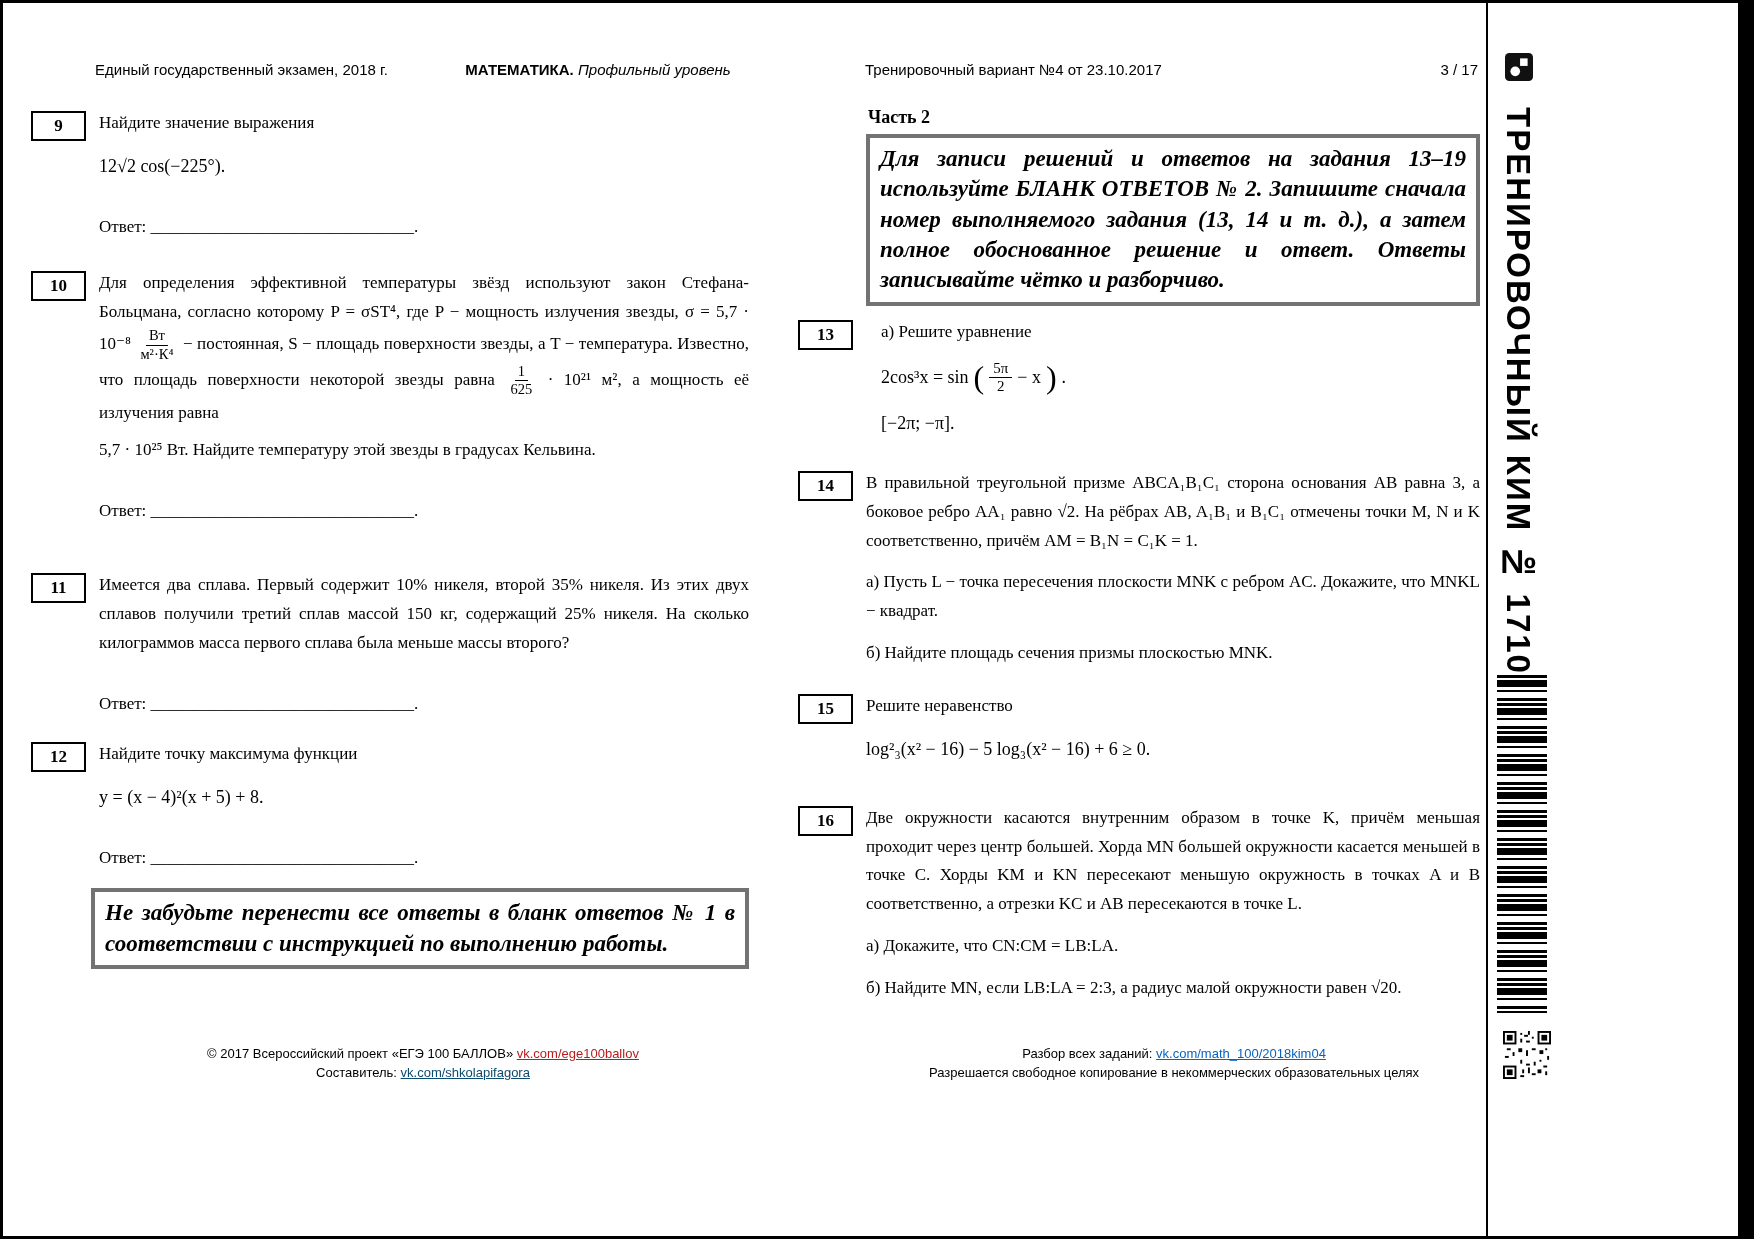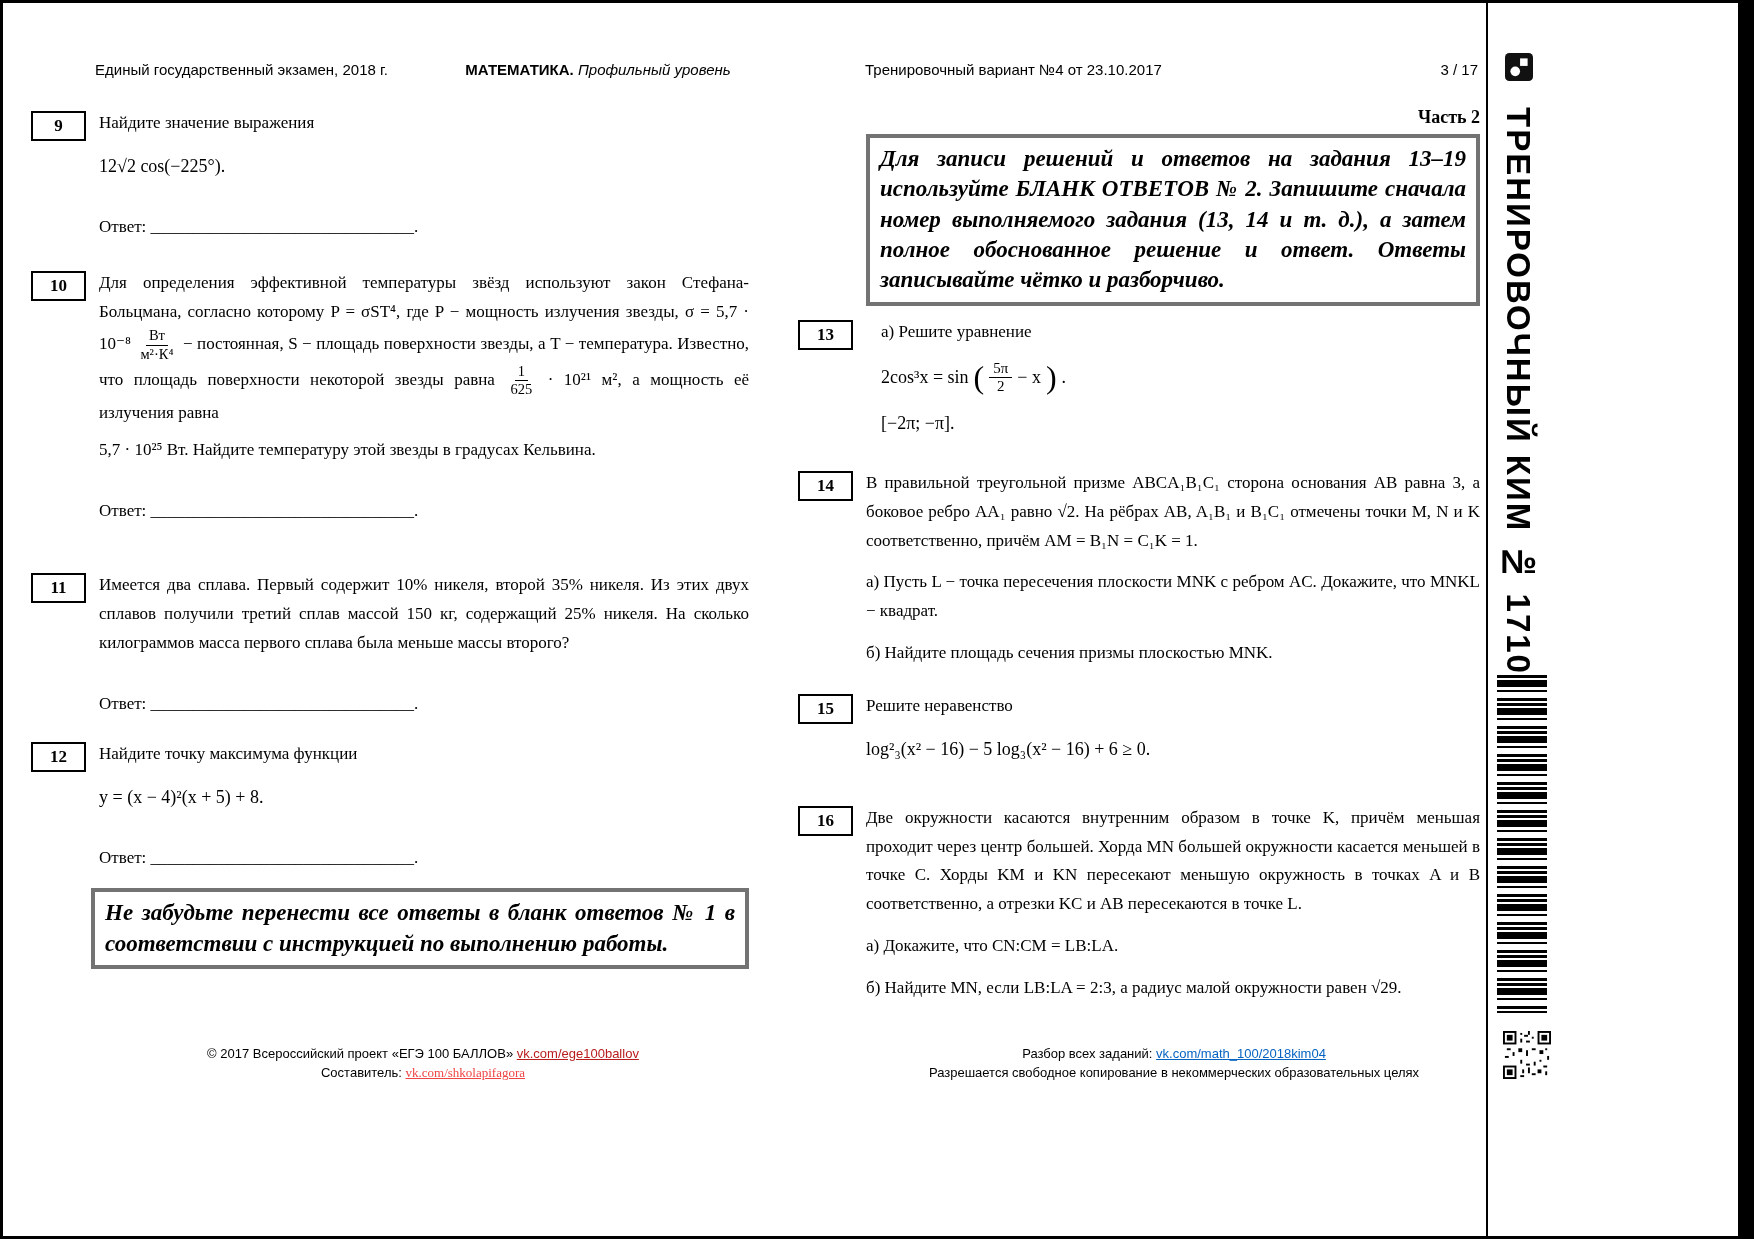--- a/index.html
+++ b/index.html
@@ -59,21 +59,21 @@
   .f13 .frac .fnum { border-bottom: 1px solid #000; padding: 0 4px; }
   .f13 .bigp { font-size: 32px; font-weight: 400; line-height: 1; }
 
   
   .note-box {
     border: 4px solid #737373; padding: 6px 10px;
     font-weight: 700; font-style: italic; font-size: 23px;
     line-height: 1.32; text-align: justify;
   }
   .left-note  { margin-left: 60px; width: 658px; }
-  .part2-title { margin-left: 70px; width: 612px; text-align: right;
+  .part2-title { margin-left: 70px; width: 612px; text-align: left;
                  font-weight: 700; font-size: 18px; margin-bottom: 6px; }
   .part2-box  { margin-left: 68px; width: 614px; margin-bottom: 12px; }
 
   
   .footer-left, .footer-right {
     position: absolute; top: 1042px; text-align: center;
     font-family: "Liberation Sans", "DejaVu Sans", sans-serif; font-size: 13px; line-height: 1.45;
   }
   .footer-left  { left: 95px;  width: 650px; }
   .footer-right { left: 865px; width: 612px; }
@@ -200,28 +200,28 @@
         <p class="task">Решите неравенство</p>
         <p class="formula">log²₃(x² − 16) − 5 log₃(x² − 16) + 6 ≥ 0.</p>
       </div>
     </section>
 
     <section class="problem">
       <div class="numbox">16</div>
       <div class="pbody">
         <p>Две окружности касаются внутренним образом в точке K, причём меньшая проходит через центр большей. Хорда MN большей окружности касается меньшей в точке C. Хорды KM и KN пересекают меньшую окружность в точках A и B соответственно, а отрезки KC и AB пересекаются в точке L.</p>
         <p class="sub">а) Докажите, что CN:CM = LB:LA.</p>
-        <p class="sub">б) Найдите MN, если LB:LA = 2:3, а радиус малой окружности равен √29.</p>
+        <p class="sub">б) Найдите MN, если LB:LA = 2:3, а радиус малой окружности равен √20.</p>
       </div>
     </section>
   </div>
 
   <div class="footer-left">
     <div><span>© 2017 Всероссийский проект «ЕГЭ 100 БАЛЛОВ» </span><a style="color: #b91c1c;">vk.com/ege100ballov</a></div>
-    <div><span>Составитель: </span><a style="color: #ef4444; font-family: Liberation Serif, serif;">vk.com/shkolapifagora</a></div>
+    <div><span>Составитель: </span><a style="color: #0c4a6e;">vk.com/shkolapifagora</a></div>
   </div>
   <div class="footer-right">
     <div><span>Разбор всех заданий: </span><a style="color: rgb(5, 99, 193);">vk.com/math_100/2018kim04</a></div>
     <div></div>
     <div>Разрешается свободное копирование в некоммерческих образовательных целях</div>
   </div>
 
   <div class="divider"></div>
   <div class="logo">
     <svg width="28" height="28" viewBox="0 0 26 26" aria-hidden="true">

